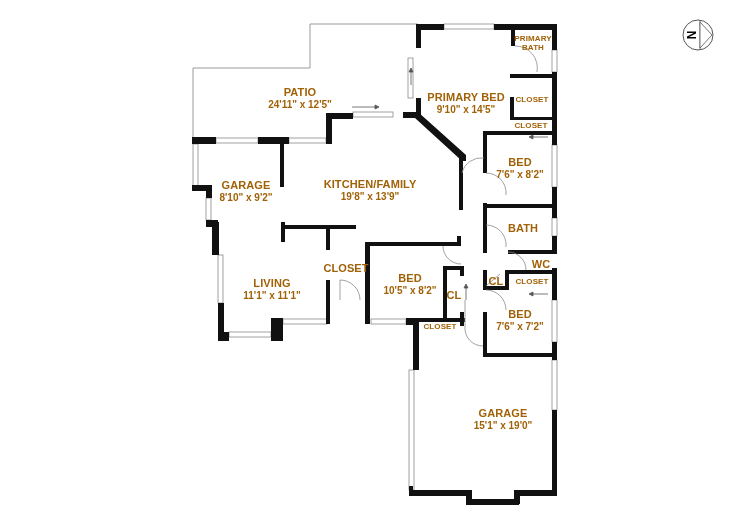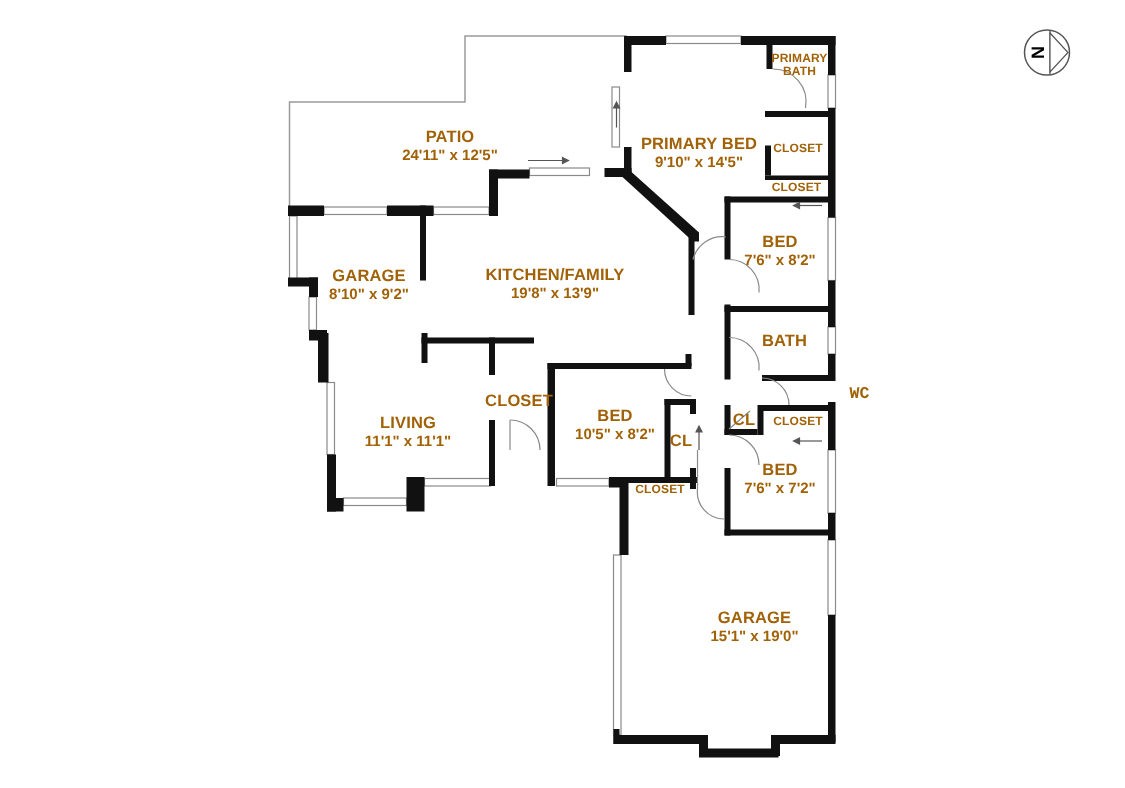--- a/index.html
+++ b/index.html
@@ -170,21 +170,21 @@
   <span class="n">GARAGE</span>
   <span class="d">8'10" x 9'2"</span>
 </div>
 <div class="room" style="left:370px; top:190px;">
   <span class="n">KITCHEN/FAMILY</span>
   <span class="d">19'8" x 13'9"</span>
 </div>
 <div class="room" style="left:523px; top:228px;">
   <span class="n">BATH</span>
 </div>
-<div class="room" style="left:573px; top:264px;font-family:Liberation Mono, monospace;">
+<div class="room" style="left:541px; top:264px;">
   <span class="n">WC</span>
 </div>
 <div class="room cl" style="left:496px; top:281px;">
   <span class="n">CL</span>
 </div>
 <div class="room small" style="left:532px; top:281px;">
   <span class="n">CLOSET</span>
 </div>
 <div class="room" style="left:272px; top:289px;">
   <span class="n">LIVING</span>

